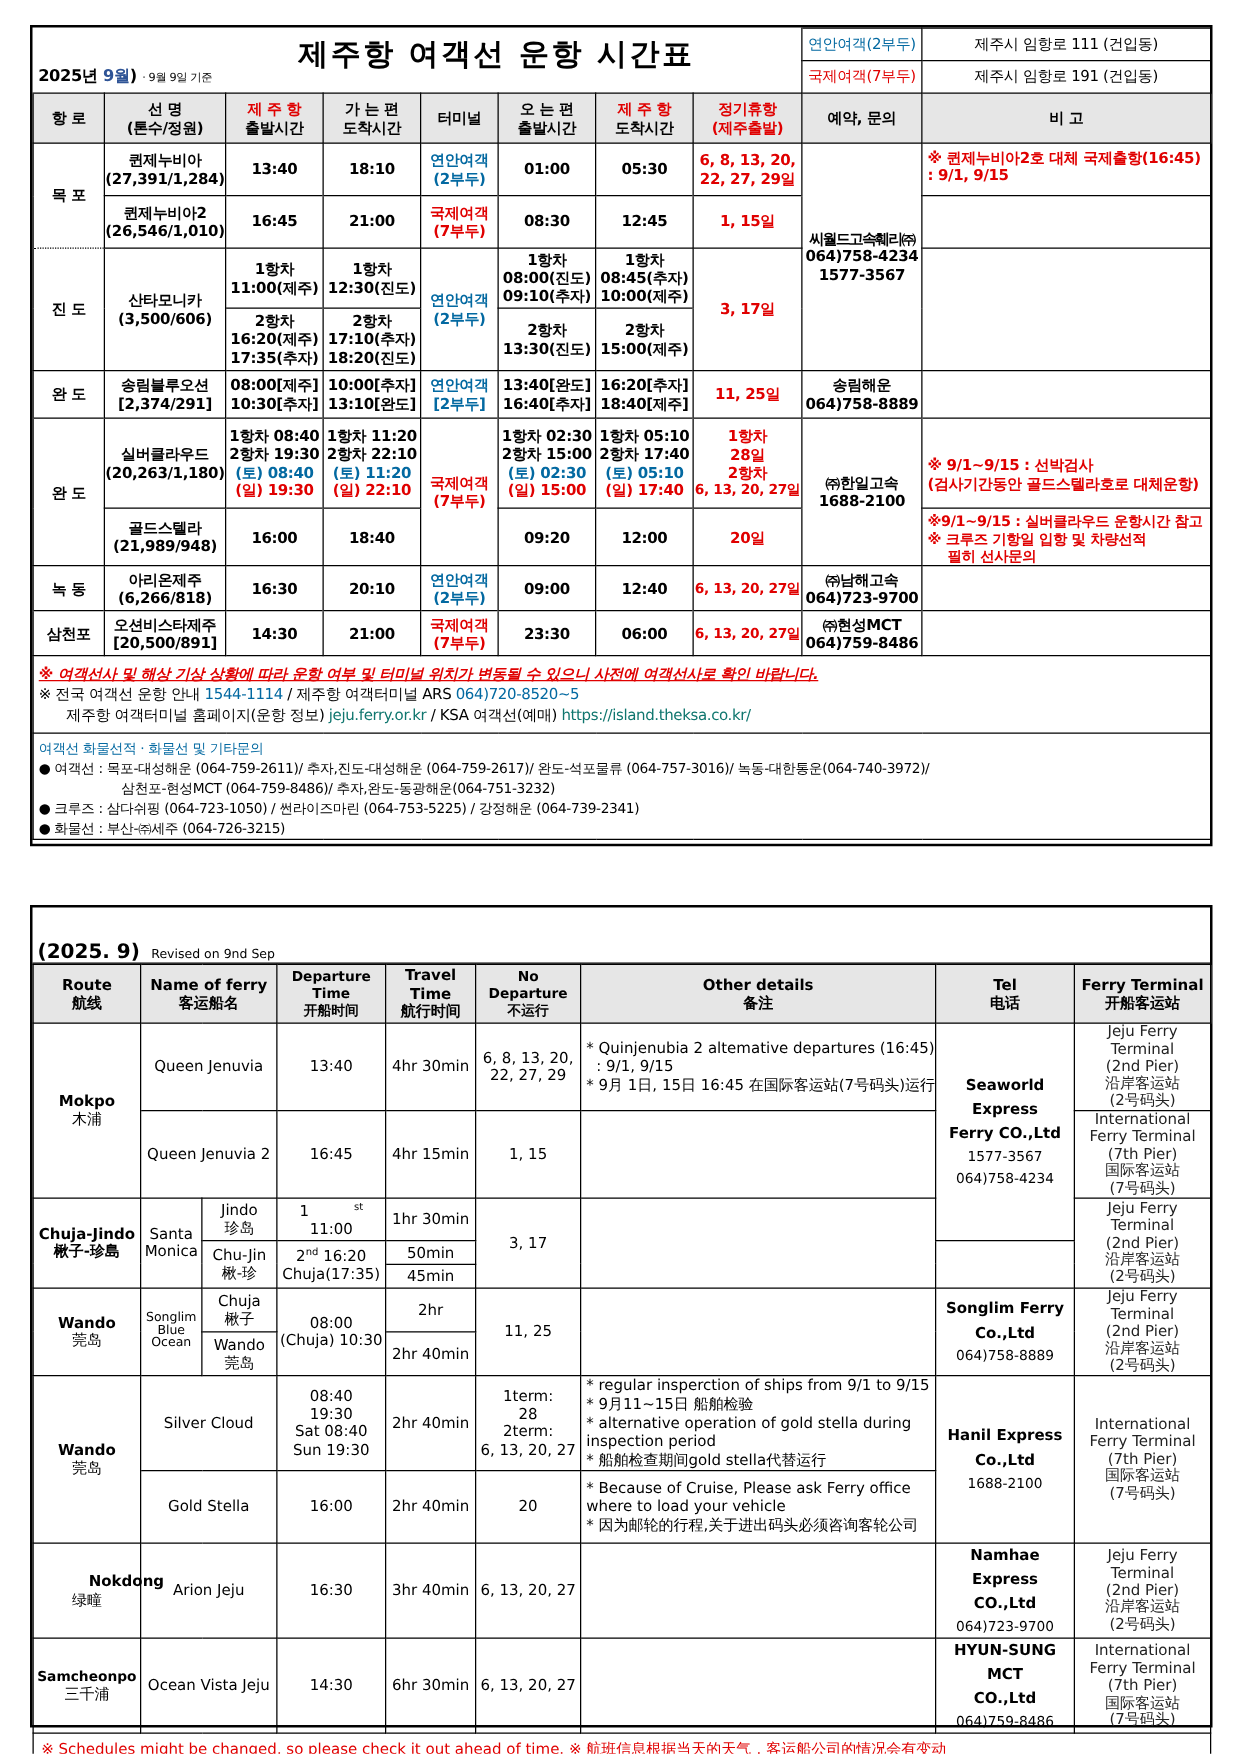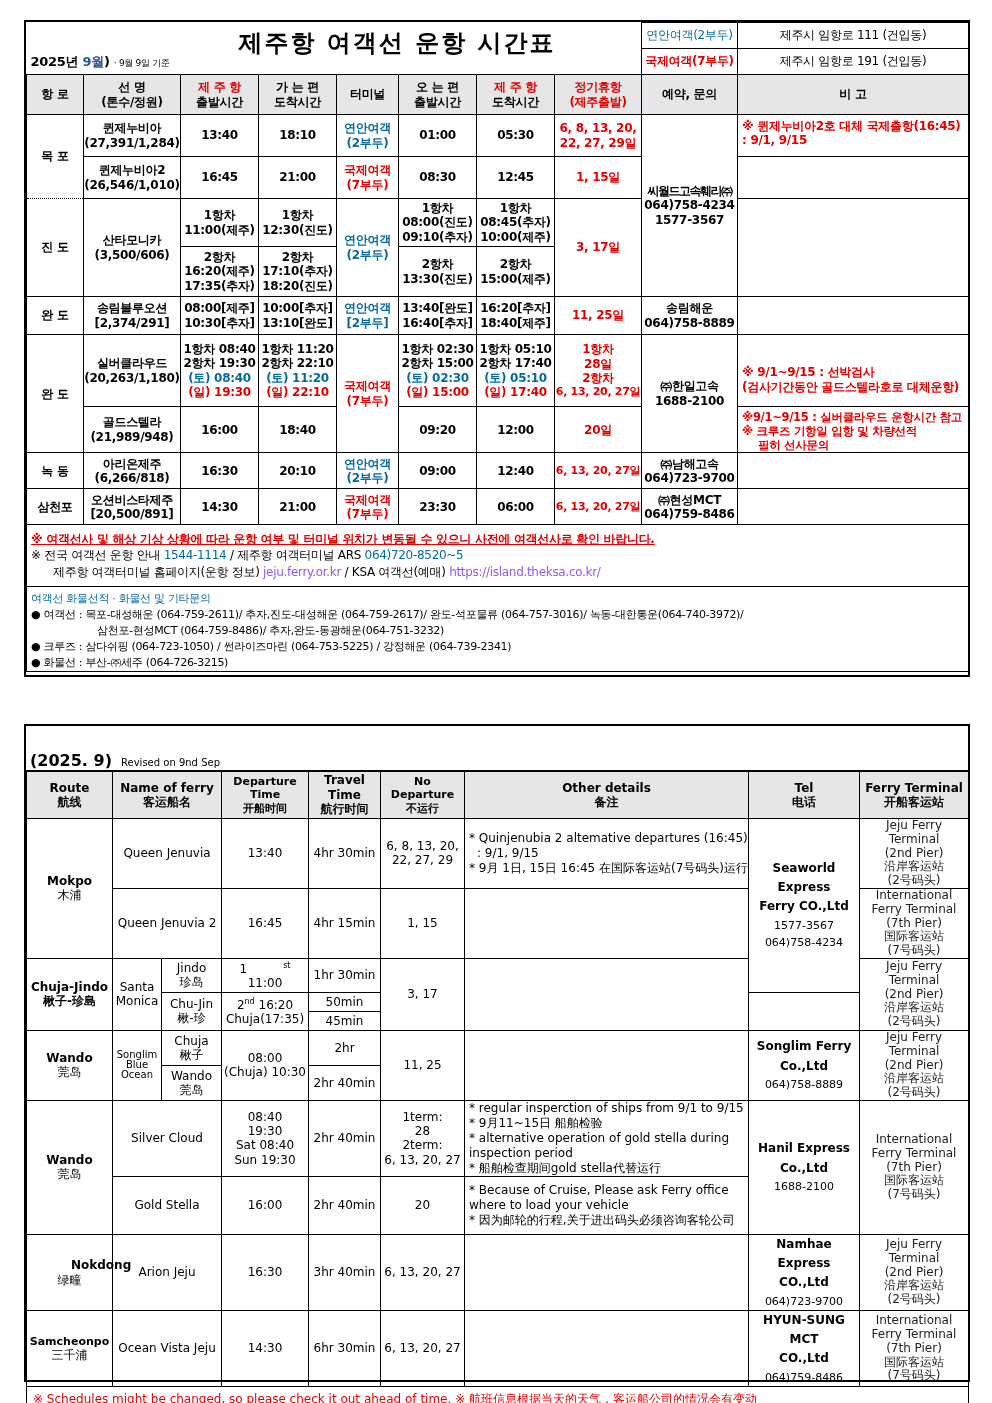--- a/index.html
+++ b/index.html
@@ -14,21 +14,21 @@
   .red{color:#e00000;}
   .blue{color:#0369a1;}
   .left{text-align:left;padding-left:4px;}
   .top{vertical-align:top;padding-top:4px;}
   .title-kr{font-size:24px;font-weight:bold;letter-spacing:2px;}
   .en td{font-size:12px;font-weight:normal;}
   .en .hdr th{font-size:12px;font-weight:bold;}
   .terminal{font-size:11px;color:#222;line-height:1.15;}
   .co{font-weight:bold;font-size:12px;line-height:1.6;}
   .notes{font-size:11px;text-align:left;padding-left:4px;line-height:1.25;}
-  a{color:#8b5cf6;}
+  a{color:#0f766e;}
   .foot-line{font-size:12px;font-weight:bold;padding:2px 6px;text-align:left;}
 </style>
 </head>
 <body>
 
 <div class="sheet" style="top:20px;width:946px;height:657px;">
   <table class="kr" style="width:942px;">
     <colgroup>
       <col style="width:57px">
         <col style="width:97px">
@@ -48,21 +48,21 @@
         <div class="title-kr" style="position:absolute;left:212px;top:6px;">제주항 여객선 운항 시간표</div>
         <div style="position:absolute;left:4px;bottom:4px;font-size:13px;">
           <span>2025년</span> <span class="blue" style="color:#2f5496;">9월</span><span>)</span>
           <span style="font-size:9px;font-weight:normal;">· 9월 9일 기준</span>
         </div>
       </td>
       <td class="blue" style="font-weight:normal;">연안여객(2부두)</td>
       <td style="font-weight:normal;">제주시 임항로 111 (건입동)</td>
     </tr>
     <tr style="height:26px;">
-      <td class="red" style="font-weight:bold;">국제여객(7부두)</td>
+      <td class="red" style="font-weight:normal;">국제여객(7부두)</td>
       <td style="font-weight:normal;">제주시 임항로 191 (건입동)</td>
     </tr>
 
     <tr class="hdr" style="height:40px;">
       <td>항 로</td>
       <td>
             <div>선 명</div>
             <div>(톤수/정원)</div>
           </td>
       <td>
@@ -280,21 +280,21 @@
       <td class="red" style="font-size:11px;">6, 13, 20, 27일</td>
       <td>
             <div>㈜현성MCT</div>
             <div>064)759-8486</div>
           </td>
       <td></td>
     </tr>
 
     <tr style="height:62px;">
       <td colspan="10" class="left" style="font-weight:normal;font-size:12px;line-height:1.4;">
-        <div class="red" style="text-decoration:underline;font-weight:bold;">※ 여객선사 및 해상 기상 상황에 따라 운항 여부 및 터미널 위치가 변동될 수 있으니 사전에 여객선사로 확인 바랍니다.</div>
+        <div class="red" style="text-decoration:underline;font-weight:bold;font-style:italic;">※ 여객선사 및 해상 기상 상황에 따라 운항 여부 및 터미널 위치가 변동될 수 있으니 사전에 여객선사로 확인 바랍니다.</div>
         <div><span>※ 전국 여객선 운항 안내</span> <span class="blue">1544-1114</span> <span>/ 제주항 여객터미널 ARS</span> <span class="blue">064)720-8520~5</span></div>
         <div style="padding-left:22px;"><span>제주항 여객터미널 홈페이지(운항 정보)</span> <a>jeju.ferry.or.kr</a> <span>/ KSA 여객선(예매)</span> <a>https://island.theksa.co.kr/</a></div>
       </td>
     </tr>
     <tr style="height:82px;">
       <td colspan="10" class="left top" style="font-weight:normal;font-size:11px;line-height:1.45;">
         <div class="blue">여객선 화물선적 · 화물선 및 기타문의</div>
         <div>● 여객선 : 목포-대성해운 (064-759-2611)/ 추자,진도-대성해운 (064-759-2617)/ 완도-석포물류 (064-757-3016)/ 녹동-대한통운(064-740-3972)/</div>
         <div style="padding-left:66px;">삼천포-현성MCT (064-759-8486)/ 추자,완도-동광해운(064-751-3232)</div>
         <div>● 크루즈 : 삼다쉬핑 (064-723-1050) / 썬라이즈마린 (064-753-5225) / 강정해운 (064-739-2341)</div>

